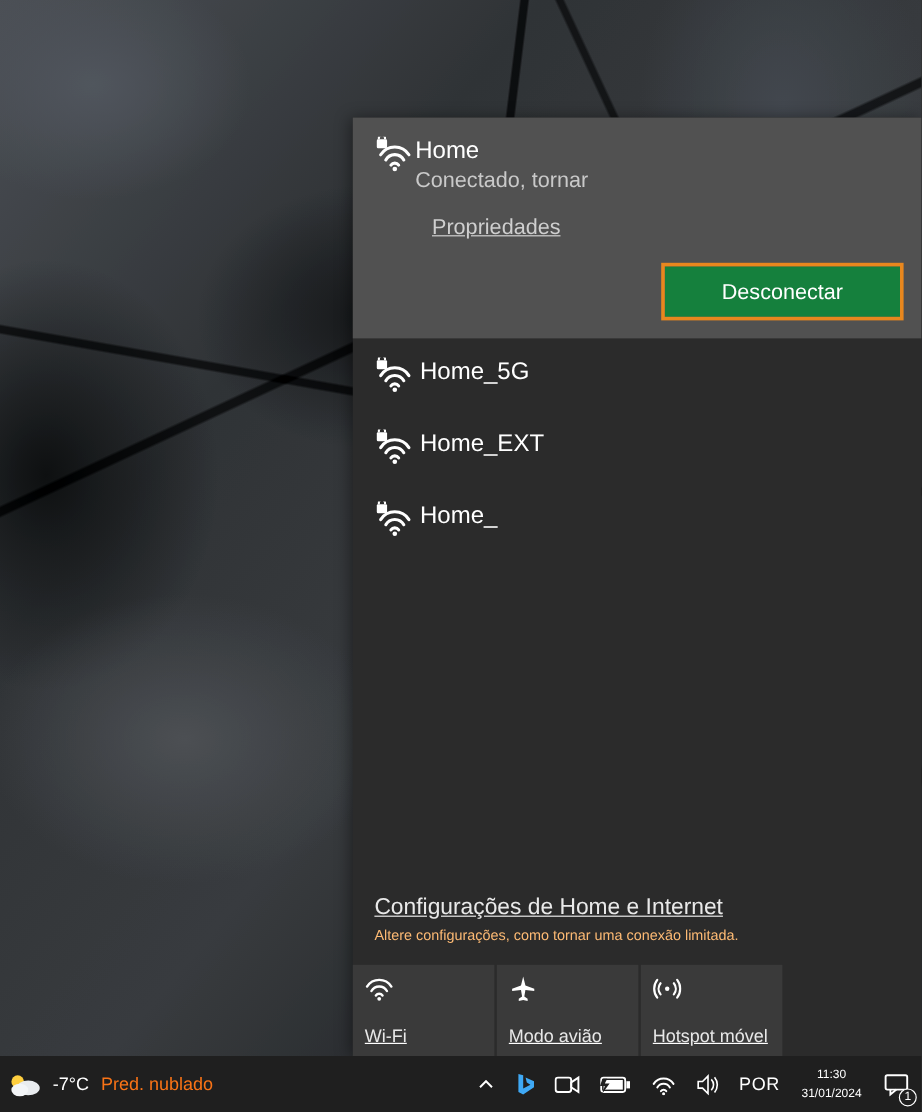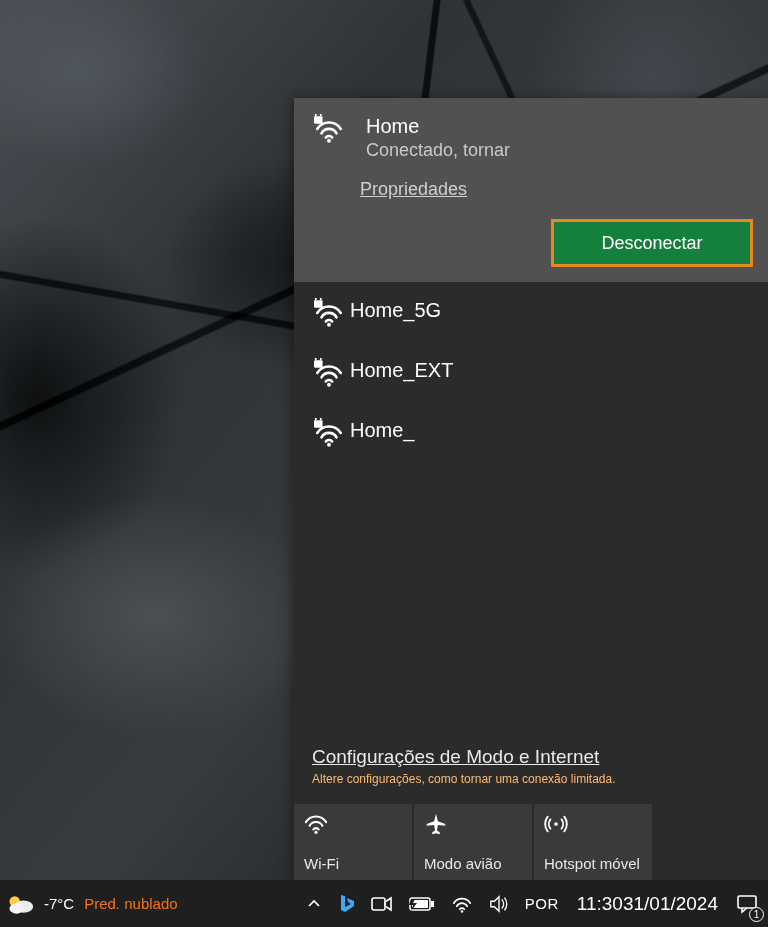--- a/index.html
+++ b/index.html
@@ -32,55 +32,55 @@
 
   
   .flyout {
     position: absolute; top: 98px; right: 0; bottom: 47px; width: 474px;
     background: #2b2b2b; color: #fff;
     display: flex; flex-direction: column;
     box-shadow: -2px 0 12px rgba(0,0,0,.4);
   }
   .net-item { display:flex; align-items:flex-start; padding:16px 18px 14px 18px; gap:4px; }
   .net-item.selected { background:#515151; flex-direction:column; padding-bottom:18px; gap:0; }
-  .net-main { display:flex; gap:20px; width:100%; }
+  .net-main { display:flex; gap:0; width:100%; }
   .net-title { font-size:20px; color:#fff; line-height:24px; }
   .net-sub   { font-size:18px; color:#c9c9c9; margin-top:2px; }
   .net-prop  { margin:18px 0 0 48px; font-size:18px; color:#cfcfcf; text-decoration:underline; cursor:pointer; }
   .btn-disconnect {
     align-self:flex-end; margin-top:22px;
     width:196px; height:42px; background:#15803d; color:#fff; border:none;
     font-size:18px; outline:3px solid #e8871e; outline-offset:0; cursor:pointer;
   }
   .net-list { flex:0 0 auto; }
   .spacer { flex:1 1 auto; }
 
   .footer-link { padding:0 18px 4px 18px; }
   .footer-link .hd { font-size:19px; text-decoration:underline; color:#e9e9e9; }
   .footer-link .sub{ font-size:12px; color:#fdba74; margin-top:4px; }
 
-  .tiles { display:flex; gap:2px; padding:14px 0 0 0; }
+  .tiles { display:flex; gap:2px; padding:14px 0 0 0;text-decoration:underline; }
   .tile { width:118px; height:76px; background:#3a3a3a; padding:8px 10px 8px 10px;
           display:flex; flex-direction:column; justify-content:space-between; cursor:pointer;}
   .tile .lbl { font-size:15px; color:#e8e8e8; }
   .tile:first-child{ margin-left:0; }
 
   
   .taskbar {
     position:absolute; left:0; right:0; bottom:0; height:47px;
     background:#1f1f1f; color:#fff; display:flex; align-items:center;
     font-size:15px;
   }
   .weather { display:flex; align-items:center; gap:10px; padding:0 12px 0 6px; height:100%; }
   .weather .temp { color:#fff; }
   .weather .desc { color:#f97316; }
   .tray { margin-left:auto; display:flex; align-items:center; height:100%; }
   .tray > * { display:flex; align-items:center; justify-content:center; height:100%; padding:0 8px; }
   .lang { font-size:15px; letter-spacing:.5px; }
-  .clock { flex-direction:row; font-size:19px; line-height:16px; text-align:left; padding:0 10px;}
+  .clock { flex-direction:column; font-size:10px; line-height:16px; text-align:left; padding:0 10px;}
   .notif { padding:0 10px 0 8px; position:relative;}
   .notif .badge{position:absolute;right:4px;bottom:5px;width:15px;height:15px;border-radius:50%;
      background:#1f1f1f;border:1px solid #fff;font-size:10px;line-height:13px;text-align:center;}
 
   
   .i { display:inline-block; }
   svg { display:block; }
 </style>
 </head>
 <body>
@@ -157,21 +157,21 @@
             <use href="#wifi-secure"></use>
           </svg>
         </span>
       <div class="net-title">Home_</div>
     </div>
   </div>
 
   <div class="spacer"></div>
 
   <div class="footer-link">
-    <div class="hd">Configurações de Modo e Internet</div>
+    <div class="hd">Configurações de Home e Internet</div>
     <div class="sub">Altere configurações, como tornar uma conexão limitada.</div>
   </div>
 
   <div class="tiles">
     <div class="tile">
       <span class="i">
           <svg width="24" height="24" viewBox="0 0 26 26" style="color:#fff">
             <use href="#wifi-plain"></use>
           </svg>
         </span>

